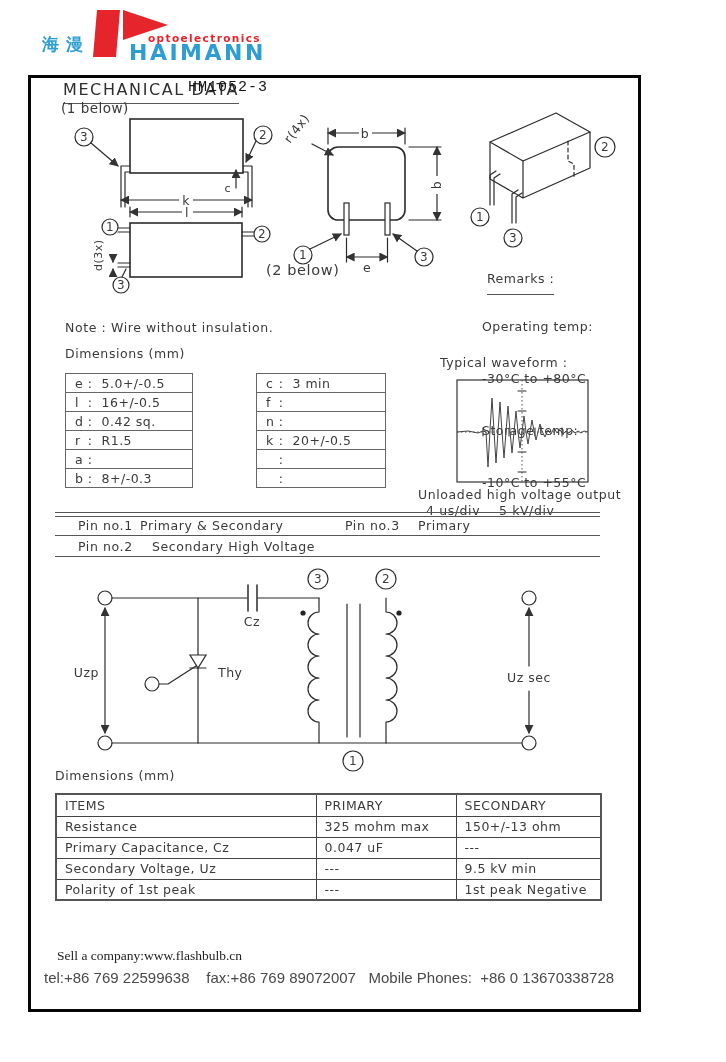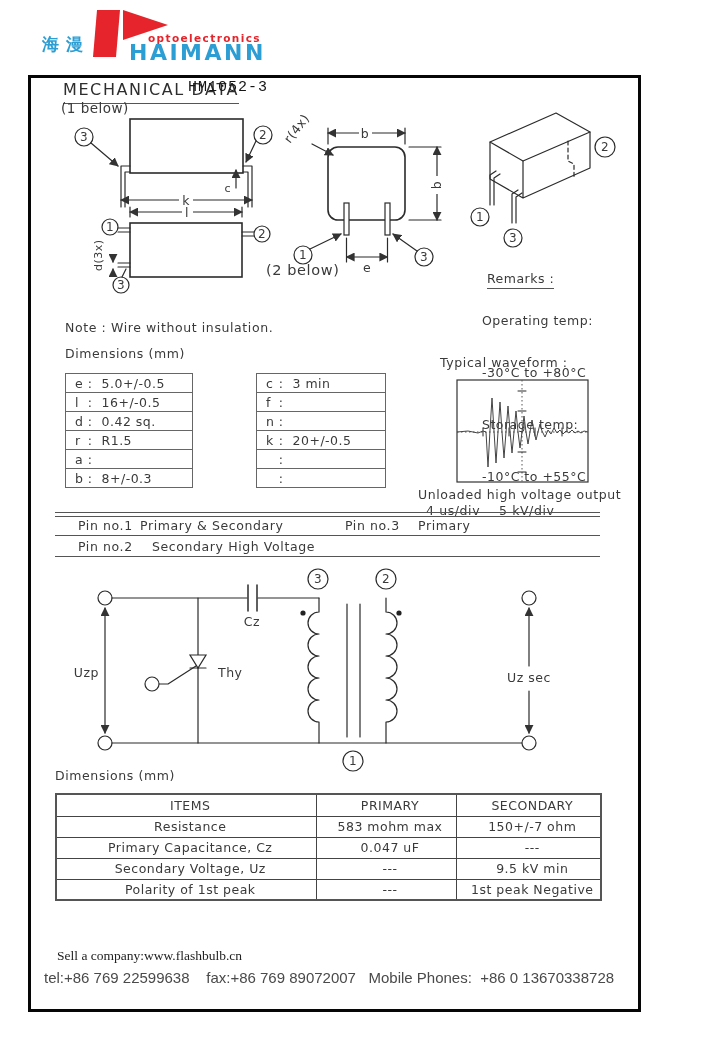--- a/index.html
+++ b/index.html
@@ -15,27 +15,27 @@
   .sw{fill:#fff;stroke:#2b2b2b;stroke-width:1.2px}
   .txt{font-family:"DejaVu Sans",sans-serif;font-size:12.5px;fill:#3a3a3a;letter-spacing:.5px}
   .num{font-size:12px}
   .gap{fill:#fff;stroke:none}
   .dimtab{position:absolute;border-collapse:collapse;color:#3a3a3a;font-size:12.5px;letter-spacing:.5px;border:1px solid #666;white-space:pre}
   .dimtab td{border-top:1px solid #666;height:19px;padding:0}
   .dimtab td.k{width:18px;padding-left:9px}
   .dimtab td.c{width:13px;text-align:center}
   .dimtab td.v{padding-left:5px}
   .spec{position:absolute;border-collapse:collapse;color:#3a3a3a;font-size:12.5px;letter-spacing:.5px;border:2px solid #555;table-layout:fixed;white-space:pre}
-  .spec td{border:1px solid #444;height:21px;padding:0 0 0 8px;text-align:center;font-weight:normal;overflow:hidden}
+  .spec td{border:1px solid #444;height:21px;padding:0 0 0 8px;text-align:left;font-weight:normal;overflow:hidden}
   .spec tr.h td{height:22px}
   .logo-cn{position:absolute;left:42px;top:33px;font-size:17px;font-weight:bold;letter-spacing:7px;white-space:pre}
   .logo-sub{position:absolute;left:148px;top:32px;font-size:10.5px;font-weight:bold;letter-spacing:1.4px;white-space:pre}
   .logo-brand{position:absolute;left:129px;top:40px;font-size:22px;font-weight:bold;letter-spacing:2.5px;white-space:pre}
   .remarks{position:absolute;left:478px;top:256px;color:#3a3a3a;font-size:12.5px;letter-spacing:.5px;white-space:pre}
-  .remarks .rt{border-bottom:1px solid #555;padding-bottom:2px;display:inline-block;margin-bottom:6px}
+  .remarks .rt{border-bottom:1px solid #555;padding-bottom:8px;display:inline-block;margin-bottom:6px}
   .remarks .rl{margin:3px 8px 3px 4px;line-height:16px}
   .hline{position:absolute;left:55px;width:545px;border-top:1px solid #555;height:0}
   .footer1{position:absolute;left:57px;top:948px;font-family:"Liberation Serif","DejaVu Serif",serif;font-size:13.5px;color:#222;white-space:pre}
   .footer2{position:absolute;left:44px;top:969px;font-family:"Liberation Sans",sans-serif;font-size:15px;color:#4a4a4a;white-space:pre}
 </style>
 </head>
 <body>
 
 <div class="logo-cn" style="color:#2d9ed3">海漫</div>
 <svg class="d" style="left:90px;top:6px" width="85" height="62" viewBox="0 0 85 62">
@@ -237,20 +237,20 @@
 </svg>
 
 <div class="t" style="left:55px;top:768px">Dimensions (mm)</div>
 <table class="spec" style="left:55px;top:793px;width:545px">
   <colgroup><col style="width:260px"><col style="width:140px"><col style="width:145px"></colgroup>
   <tbody><tr class="h">
     <td>ITEMS</td>
     <td>PRIMARY</td>
     <td>SECONDARY</td>
   </tr>
-  <tr><td>Resistance</td><td>583 mohm max</td><td>150+/-7 ohm</td></tr>
+  <tr><td>Resistance</td><td>325 mohm max</td><td>150+/-13 ohm</td></tr>
   <tr><td>Primary Capacitance, Cz</td><td>0.047 uF</td><td>---</td></tr>
   <tr><td>Secondary Voltage, Uz</td><td>---</td><td>9.5 kV min</td></tr>
   <tr><td>Polarity of 1st peak</td><td>---</td><td>1st peak Negative</td></tr>
 </tbody></table>
 
 <div class="footer1">Sell a company:www.flashbulb.cn</div>
 <div class="footer2">tel:+86 769 22599638    fax:+86 769 89072007   Mobile Phones:  +86 0 13670338728</div>
 
 </body></html>

